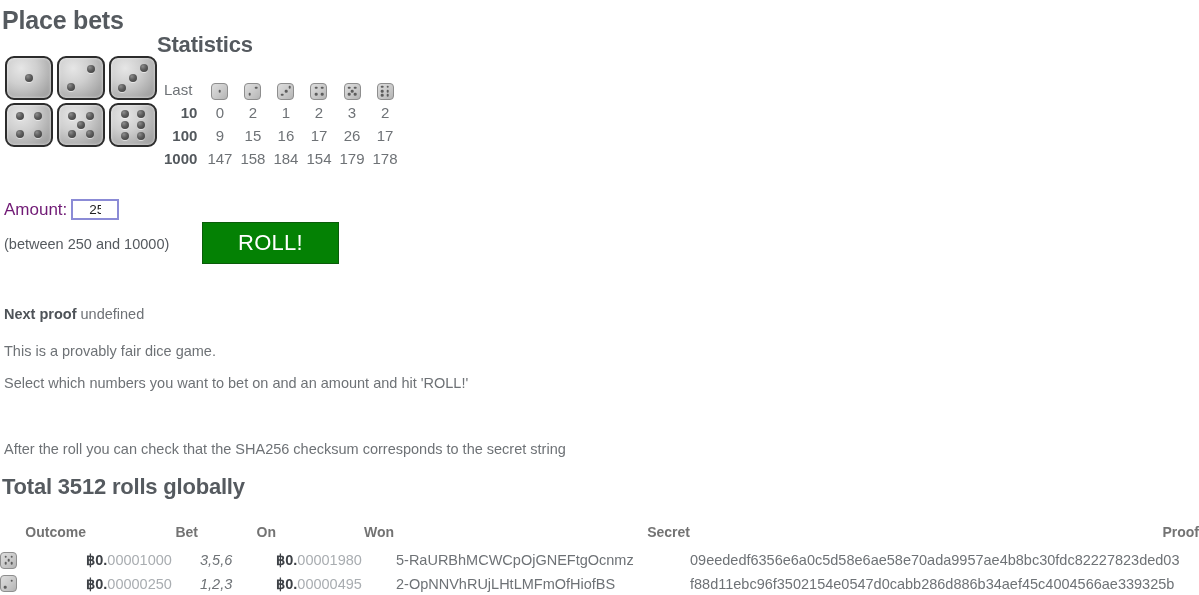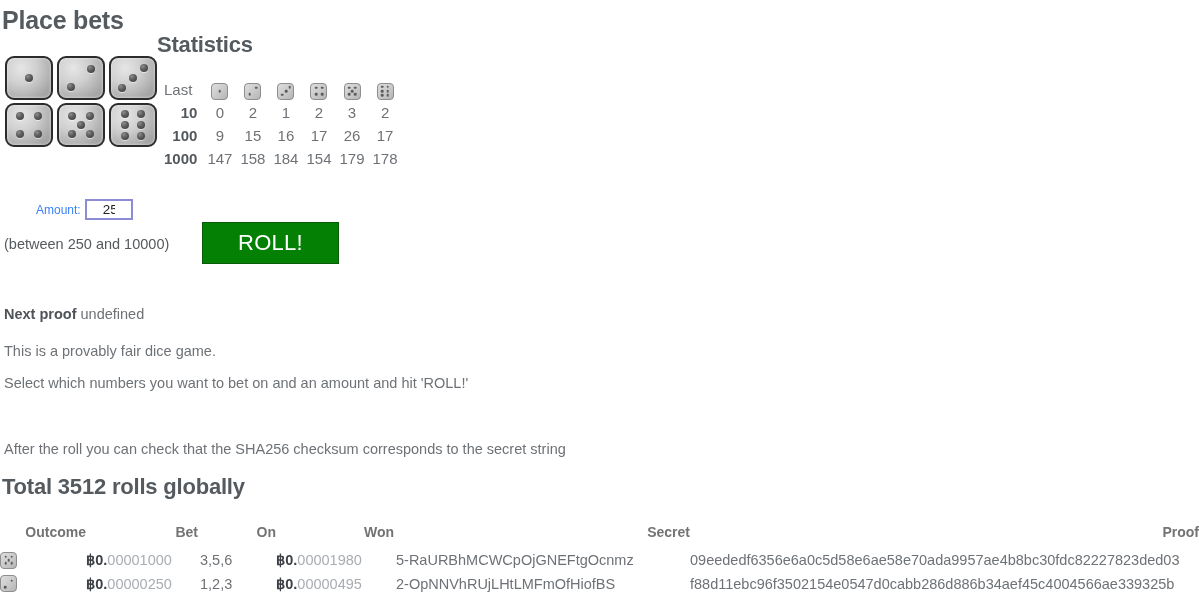--- a/index.html
+++ b/index.html
@@ -65,21 +65,21 @@
 
   
   .warning {
     position: absolute; left: 3px; top: 158px; width: 152px;
     font-size: 14.5px; color: #cc0000; line-height: 19px;
   }
   .amount-row {
     position: absolute; left: 4px; top: 199px;
     display: flex; align-items: center; gap: 4px;
   }
-  .amount-label { font-size: 12px; color: #3b82f6; margin-left: 32px; }
+  .amount-label { font-size: 17px; color: #701a75; }
   input.amount-input {
     width: 48px; height: 21px; padding: 0 16px;
     font-size: 13.5px; font-family: "Liberation Sans", sans-serif;
     color: #222; border: 2px solid #8b8bd6; background: #fff; outline: none;
   }
   .between-note {
     position: absolute; left: 4px; top: 236px;
     font-size: 14.5px; color: #555a5f;
   }
   button.roll-btn {
@@ -119,21 +119,21 @@
     white-space: nowrap; overflow: hidden;
   }
   .col-outcome { width: 86px; }
   .col-bet { width: 112px; }
   .col-on { width: 78px; }
   .col-won { width: 118px; }
   .col-secret { width: 296px; }
   .col-proof { width: 509px; }
 
   td.c-bet, td.c-won { text-align: left; padding-right: 4px; }
-  td.c-on { text-align: left; padding-left: 2px; }
+  td.c-on { text-align: left; padding-left: 2px; font-style: italic; }
   td.c-secret { text-align: left; padding-left: 2px; }
   td.c-proof { text-align: left; }
   .amt-lead { color: #3d4146; font-weight: bold; }
   .amt-tail { color: #a9adb1; }
   .on-val { color: #55595e; }
 </style>
 </head>
 <body>
 
 <div class="page">

